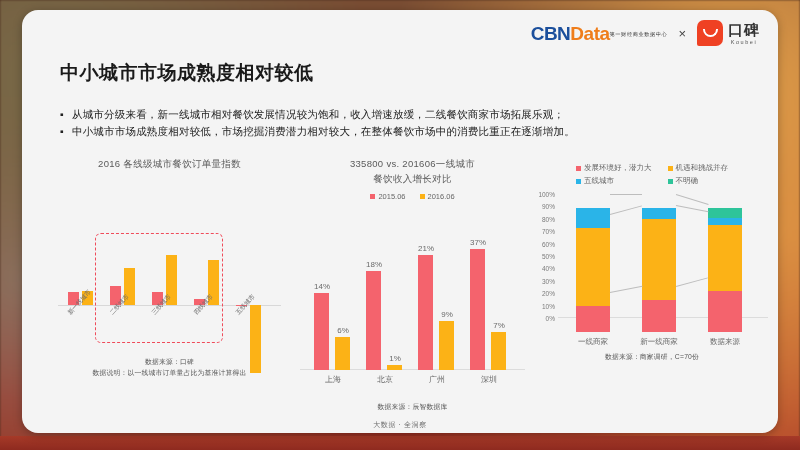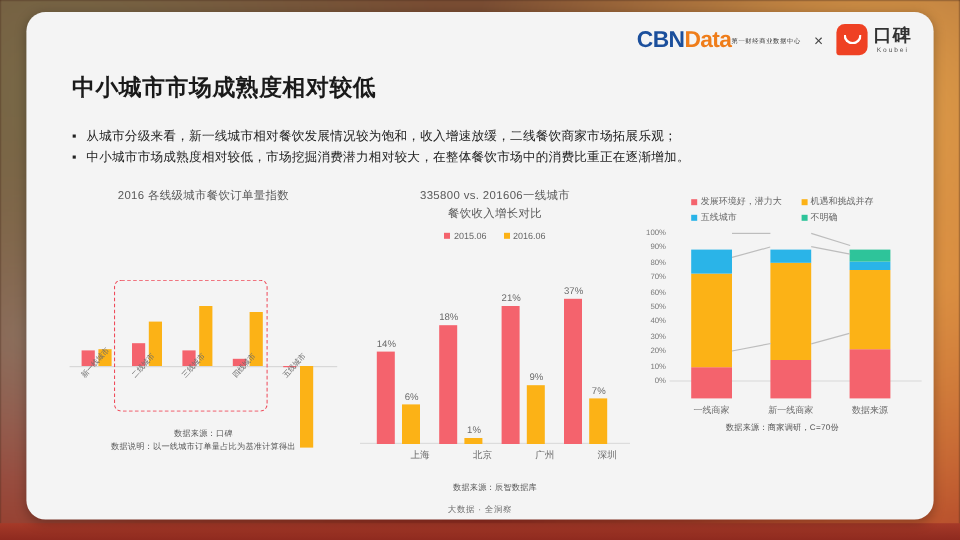--- a/index.html
+++ b/index.html
@@ -110,21 +110,21 @@
     position:absolute; top: 114px; font-size: 6.2px; color: #6b6b6b;
     transform: rotate(-48deg); transform-origin: left top; white-space: nowrap;
   }
 
   
   #c2-plot { position: relative; height: 175px; margin-top: 10px; }
   #c2-axis { position:absolute; left: 0; right: 0; bottom: 16px; height: 1px; background:#dcdcdc; }
   .c2-group { position:absolute; bottom: 16px; width: 50px; }
   .c2-bar { position:absolute; bottom: 0; width: 15px; }
   .c2-val { position:absolute; width: 26px; text-align:center; font-size: 8px; color: #6a6a6a; }
-  .c2-cat { position:absolute; bottom: -1px; width: 50px; text-align:right; font-size: 8px; color:#6a6a6a; transform: translateY(14px); }
+  .c2-cat { position:absolute; bottom: -1px; width: 50px; text-align:center; font-size: 8px; color:#6a6a6a; transform: translateY(14px); }
 
   
   #c3-plot { position: relative; height: 138px; margin-top: 8px; }
   #c3-grid { position:absolute; left: 26px; right: 4px; top: 0; bottom: 14px; }
   .c3-tick { position:absolute; right: calc(100% + 3px); font-size: 6.5px; color:#7a7a7a; transform: translateY(-50%); white-space:nowrap; }
   #c3-base { position:absolute; left: 26px; right: 4px; bottom: 14px; height:1px; background:#dcdcdc; }
   .c3-stack { position:absolute; bottom: 0; width: 34px; }
   .c3-seg { position:absolute; left:0; width: 34px; }
   .c3-cat { position:absolute; bottom: -15px; width: 60px; left: -13px; text-align:center; font-size: 7.5px; color:#6a6a6a; }
   .c3-link { position:absolute; height: 1px; background: #bdbdbd; transform-origin: left center; }

